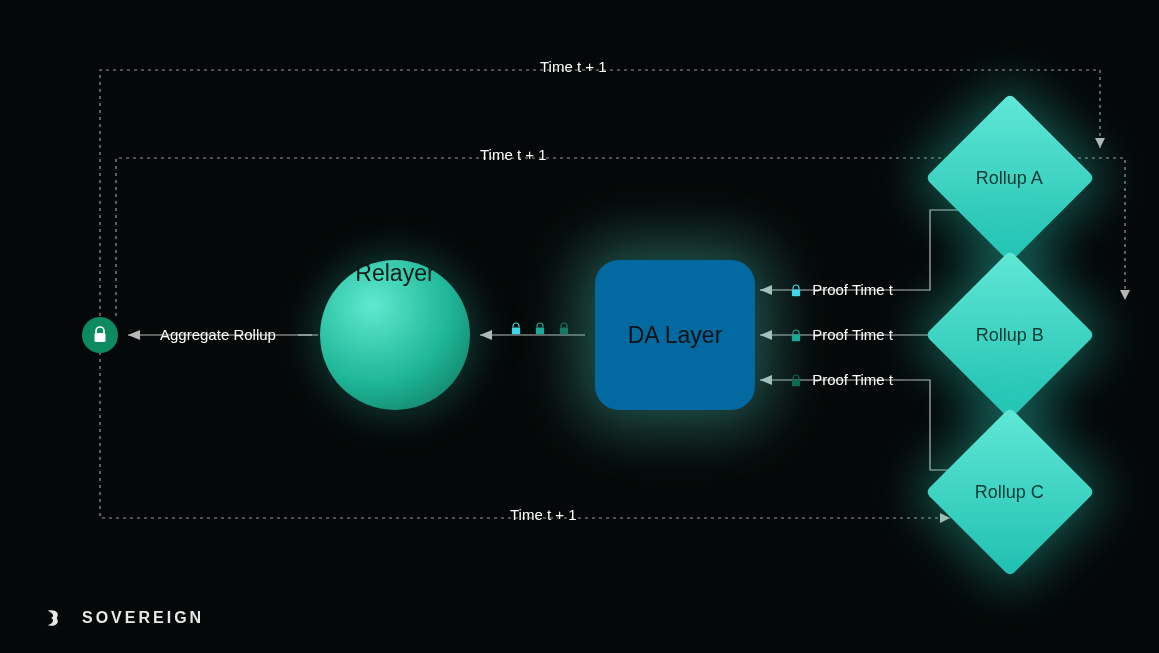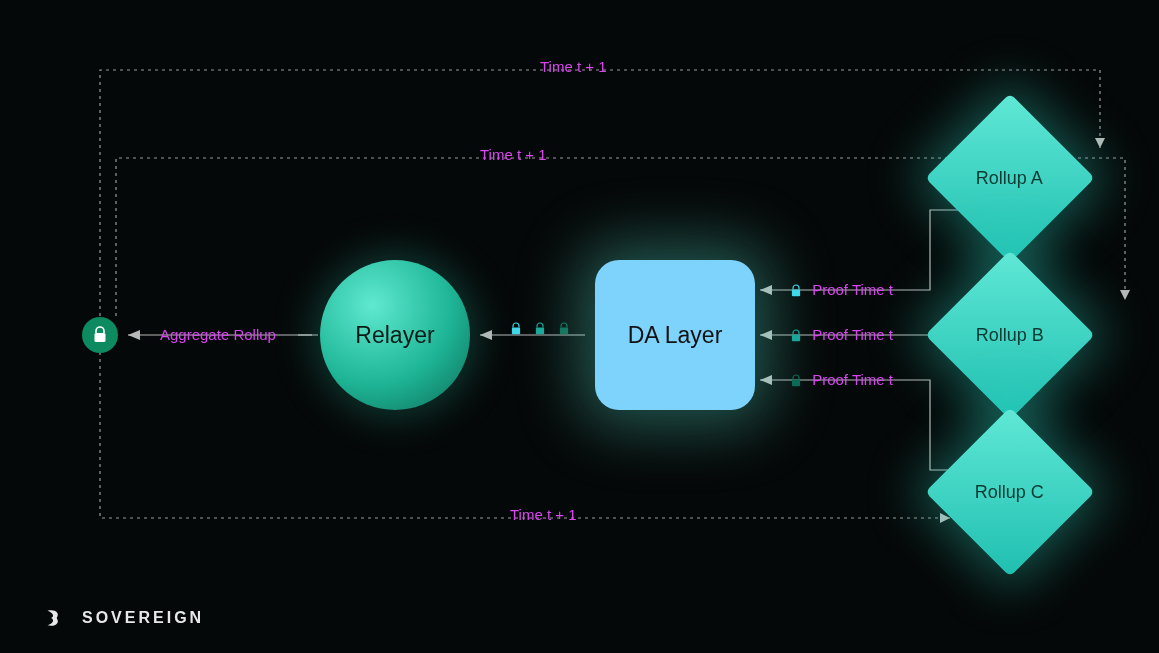--- a/index.html
+++ b/index.html
@@ -21,30 +21,30 @@
   background: #0d8a5f;
   border-radius: 50%;
   display: flex; align-items: center; justify-content: center;
 }
 .relayer {
   position: absolute;
   width: 150px; height: 150px;
   border-radius: 50%;
   background: radial-gradient(circle at 35% 30%, #5fe9d0 0%, #1eb596 55%, #0d6b56 100%);
   box-shadow: 0 0 40px 6px rgba(50,220,190,0.25);
-  display: flex; align-items: center; justify-content: center;
+  display: flex; justify-content: center;
   color: #0b1a16;
   font-size: 23px;
   font-weight: 500;
 }
 .da-layer {
   position: absolute;
   width: 160px; height: 150px;
   border-radius: 24px;
-  background: #7dd3fc;
+  background: #0369a1;
   box-shadow: 0 0 60px 18px rgba(90,230,210,0.35);
   display: flex; align-items: center; justify-content: center;
   color: #111;
   font-size: 23px;
   font-weight: 500;
 }
 .rollup {
   position: absolute;
   width: 120px; height: 120px;
   transform: rotate(45deg);
@@ -56,21 +56,21 @@
 .rollup span {
   transform: rotate(-45deg);
   color: #0b3a33;
   font-size: 18px;
   font-weight: 500;
 }
 
 .label {
   position: absolute;
   font-size: 15px;
-  color: #d946ef;
+  color: #ffffff;
   white-space: nowrap;
 }
 .mini-lock {
   width: 12px; height: 14px;
   display: inline-block;
   vertical-align: middle;
   margin-right: 6px;
 }
 .brand {
   position: absolute;

